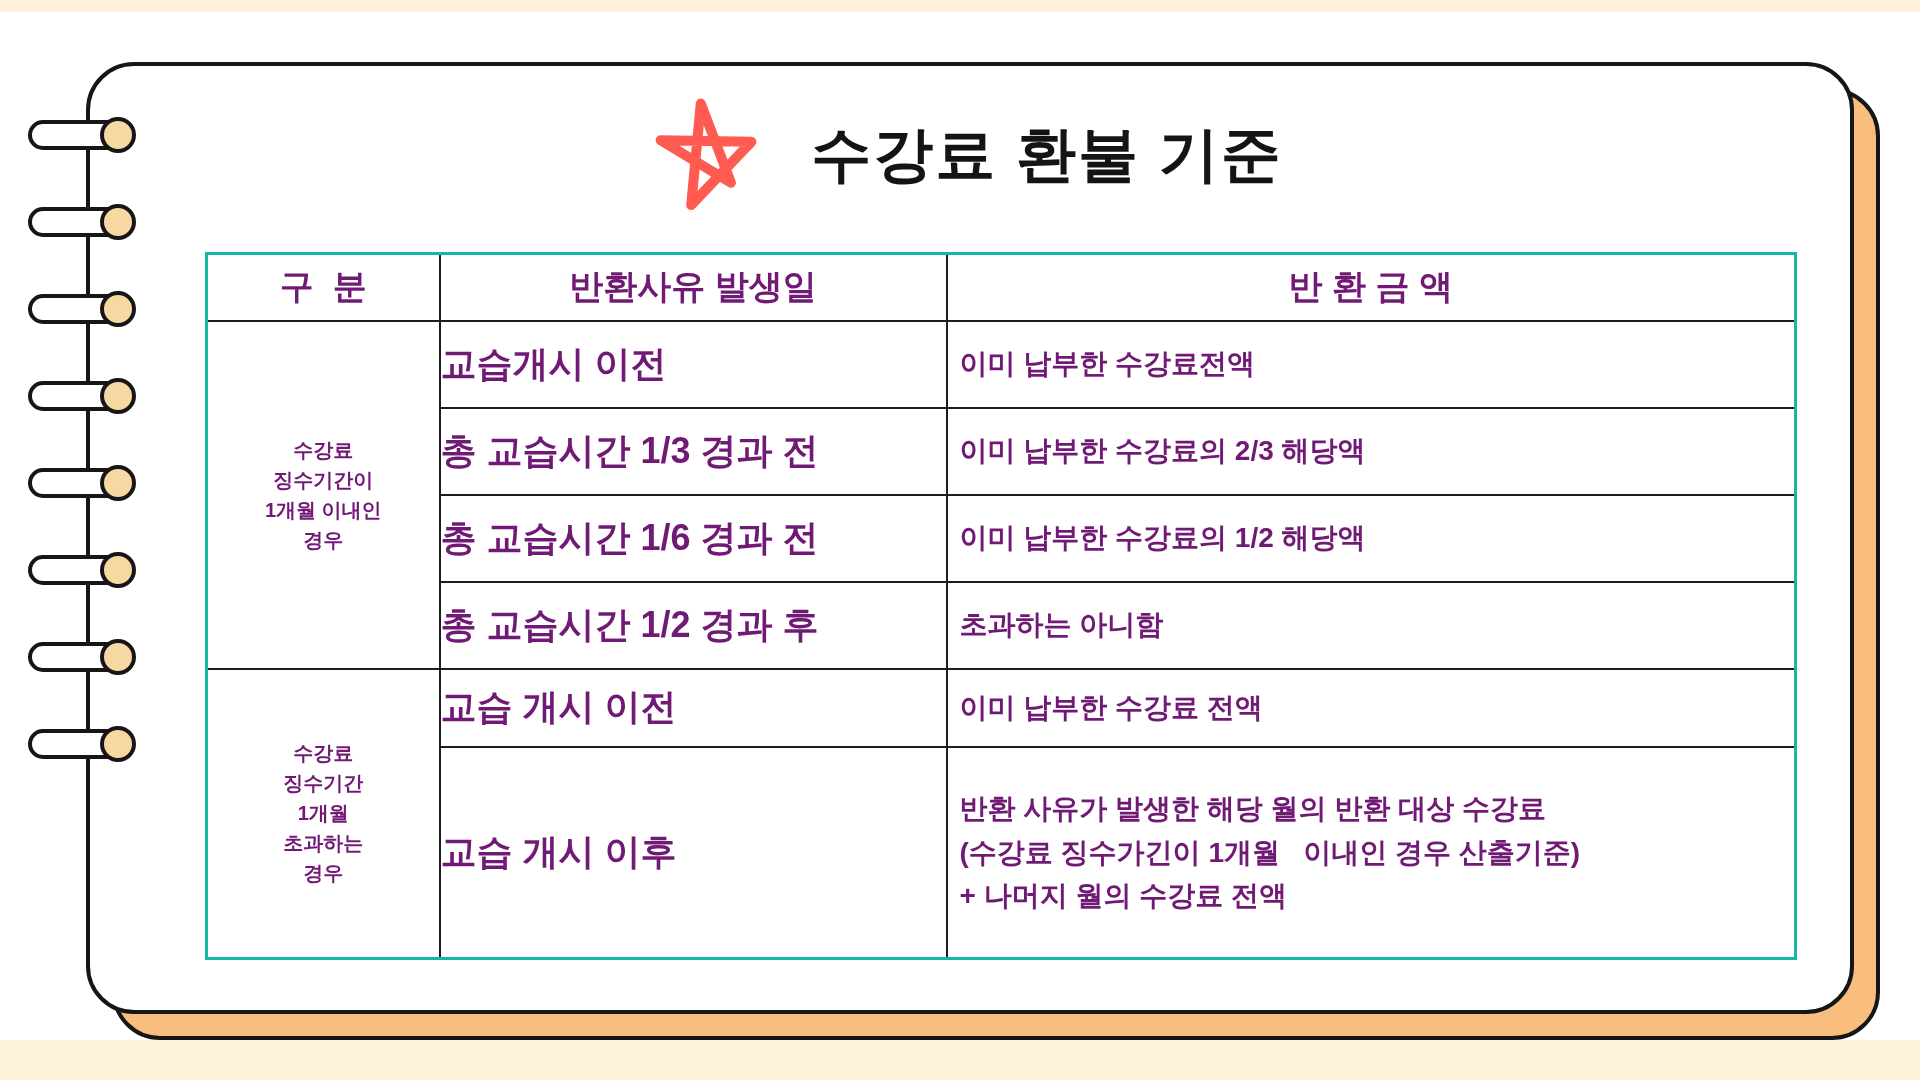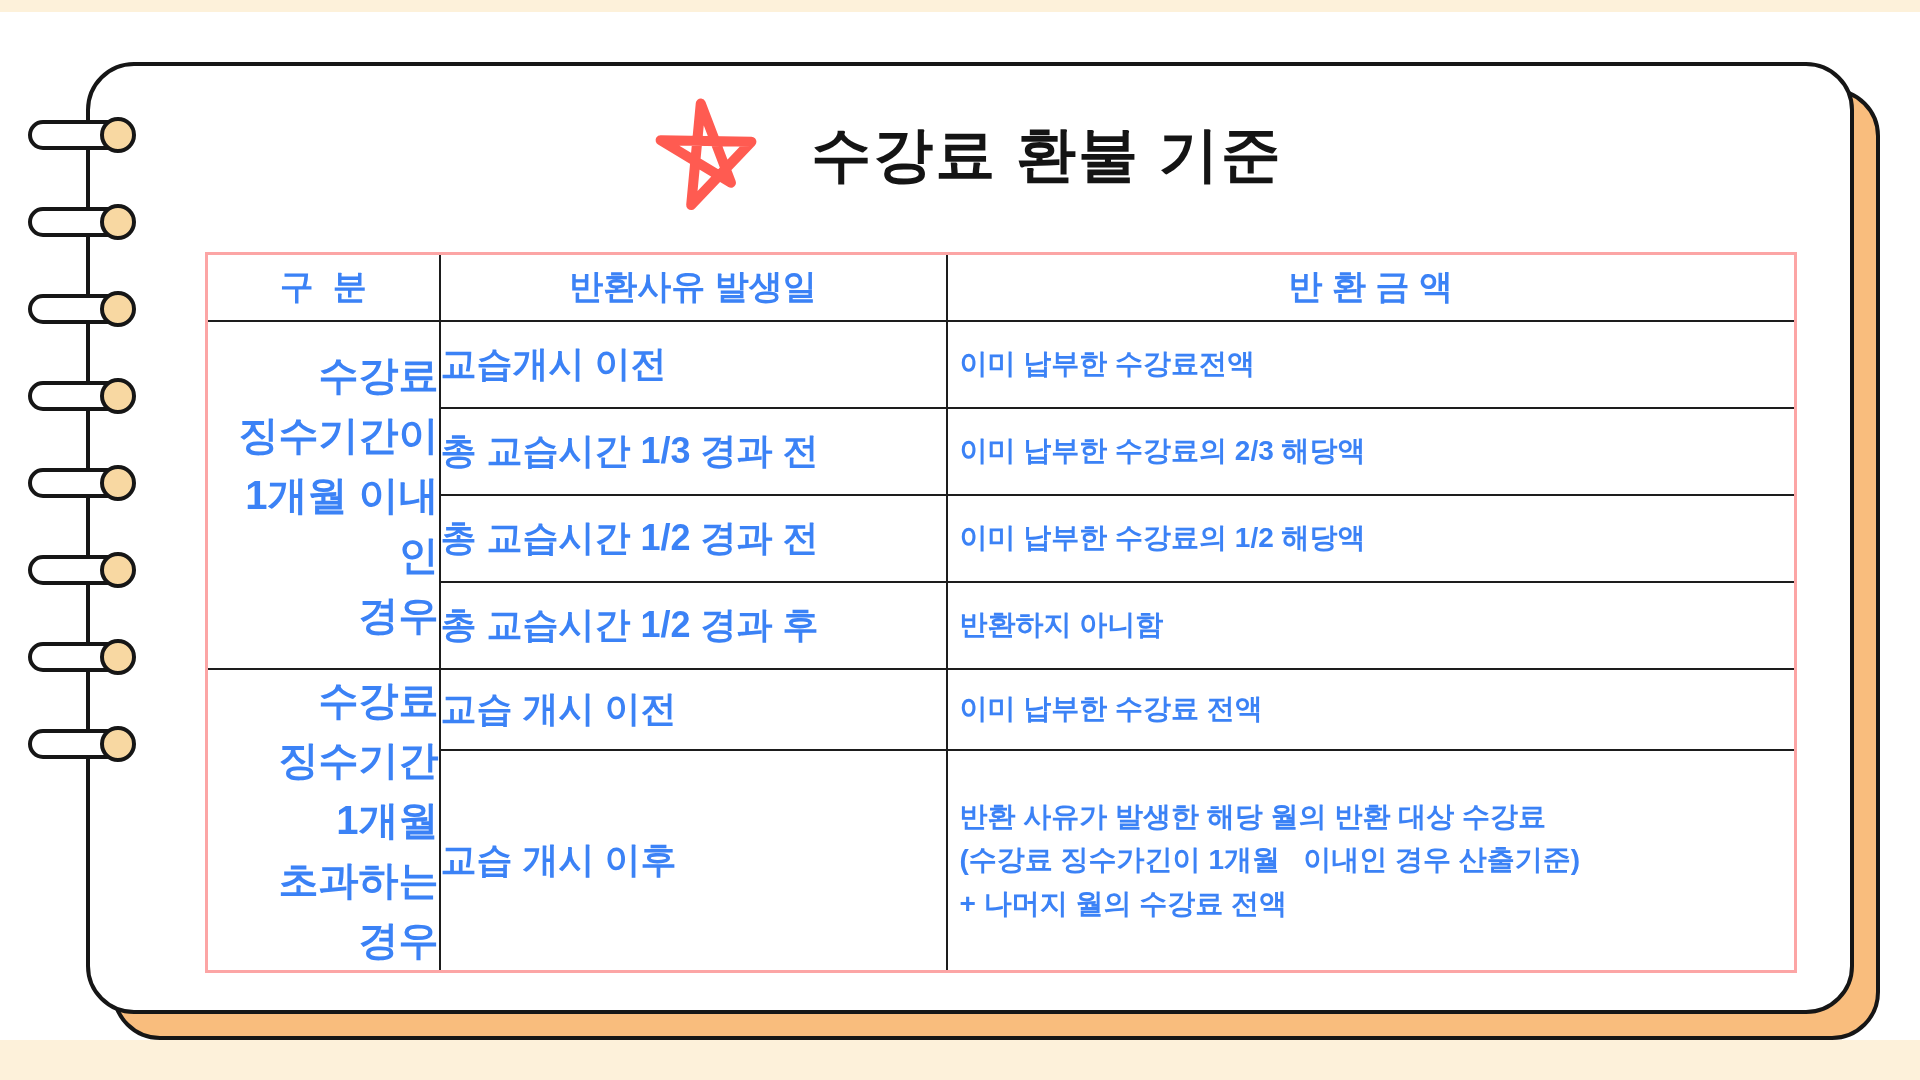--- a/index.html
+++ b/index.html
@@ -39,33 +39,33 @@
     display:flex;align-items:center;justify-content:center;gap:28px;
   }
   .title-row svg{flex:0 0 auto;}
   .page-title{
     margin:16px;font-size:60px;font-weight:900;letter-spacing:2px;color:#141414;
     white-space:pre-wrap;
   }
 
   table.refund-table{
     position:absolute;left:115px;top:186px;width:1589px;
-    border-collapse:collapse;table-layout:fixed;color:#3b82f6;
-    border:3px solid #fca5a5;
+    border-collapse:collapse;table-layout:fixed;color:#701a75;
+    border:3px solid #14b8a6;
   }
   .refund-table th,.refund-table td{
     border:2.5px solid #1d1d1d;font-weight:800;white-space:pre-wrap;
     padding:0;vertical-align:middle;
   }
   .refund-table thead tr{height:67px;}
   .refund-table th{font-size:34px;text-align:center;}
   tr.row-std{height:87px;}
   tr.row-pre{height:78px;}
   tr.row-big{height:212px;}
-  td.glabel{text-align:right;font-size:40px;line-height:1.5;}
+  td.glabel{text-align:center;font-size:20px;line-height:1.5;}
   td.event{font-size:36px;}
   td.amount{text-align:left;font-size:28px;padding-left:12px;}
   td.amount .line{line-height:1.55;}
 </style>
 </head>
 <body>
 
 <div class="stage">
   <div class="strip top"></div>
   <div class="strip bottom"></div>
@@ -97,26 +97,26 @@
           <tr class="row-std">
             <td class="glabel" rowspan="4"><div class="line">수강료</div><div class="line">징수기간이</div><div class="line">1개월 이내인</div><div class="line">경우</div></td>
             <td class="event">교습개시 이전</td>
             <td class="amount"><div class="line">이미 납부한 수강료전액</div></td>
           </tr>
           <tr class="row-std">
             <td class="event">총 교습시간 1/3 경과 전</td>
             <td class="amount"><div class="line">이미 납부한 수강료의 2/3 해당액</div></td>
           </tr>
           <tr class="row-std">
-            <td class="event">총 교습시간 1/2 경과 전</td>
+            <td class="event">총 교습시간 1/6 경과 전</td>
             <td class="amount"><div class="line">이미 납부한 수강료의 1/2 해당액</div></td>
           </tr>
           <tr class="row-std">
             <td class="event">총 교습시간 1/2 경과 후</td>
-            <td class="amount"><div class="line">반환하지 아니함</div></td>
+            <td class="amount"><div class="line">초과하는 아니함</div></td>
           </tr>
           <tr class="row-pre">
             <td class="glabel" rowspan="2"><div class="line">수강료</div><div class="line">징수기간</div><div class="line">1개월</div><div class="line">초과하는</div><div class="line">경우</div></td>
             <td class="event">교습 개시 이전</td>
             <td class="amount"><div class="line">이미 납부한 수강료 전액</div></td>
           </tr>
           <tr class="row-big">
             <td class="event">교습 개시 이후</td>
             <td class="amount"><div class="line">반환 사유가 발생한 해당 월의 반환 대상 수강료</div><div class="line">(수강료 징수가긴이 1개월   이내인 경우 산출기준)</div><div class="line">+ 나머지 월의 수강료 전액</div></td>
           </tr>

